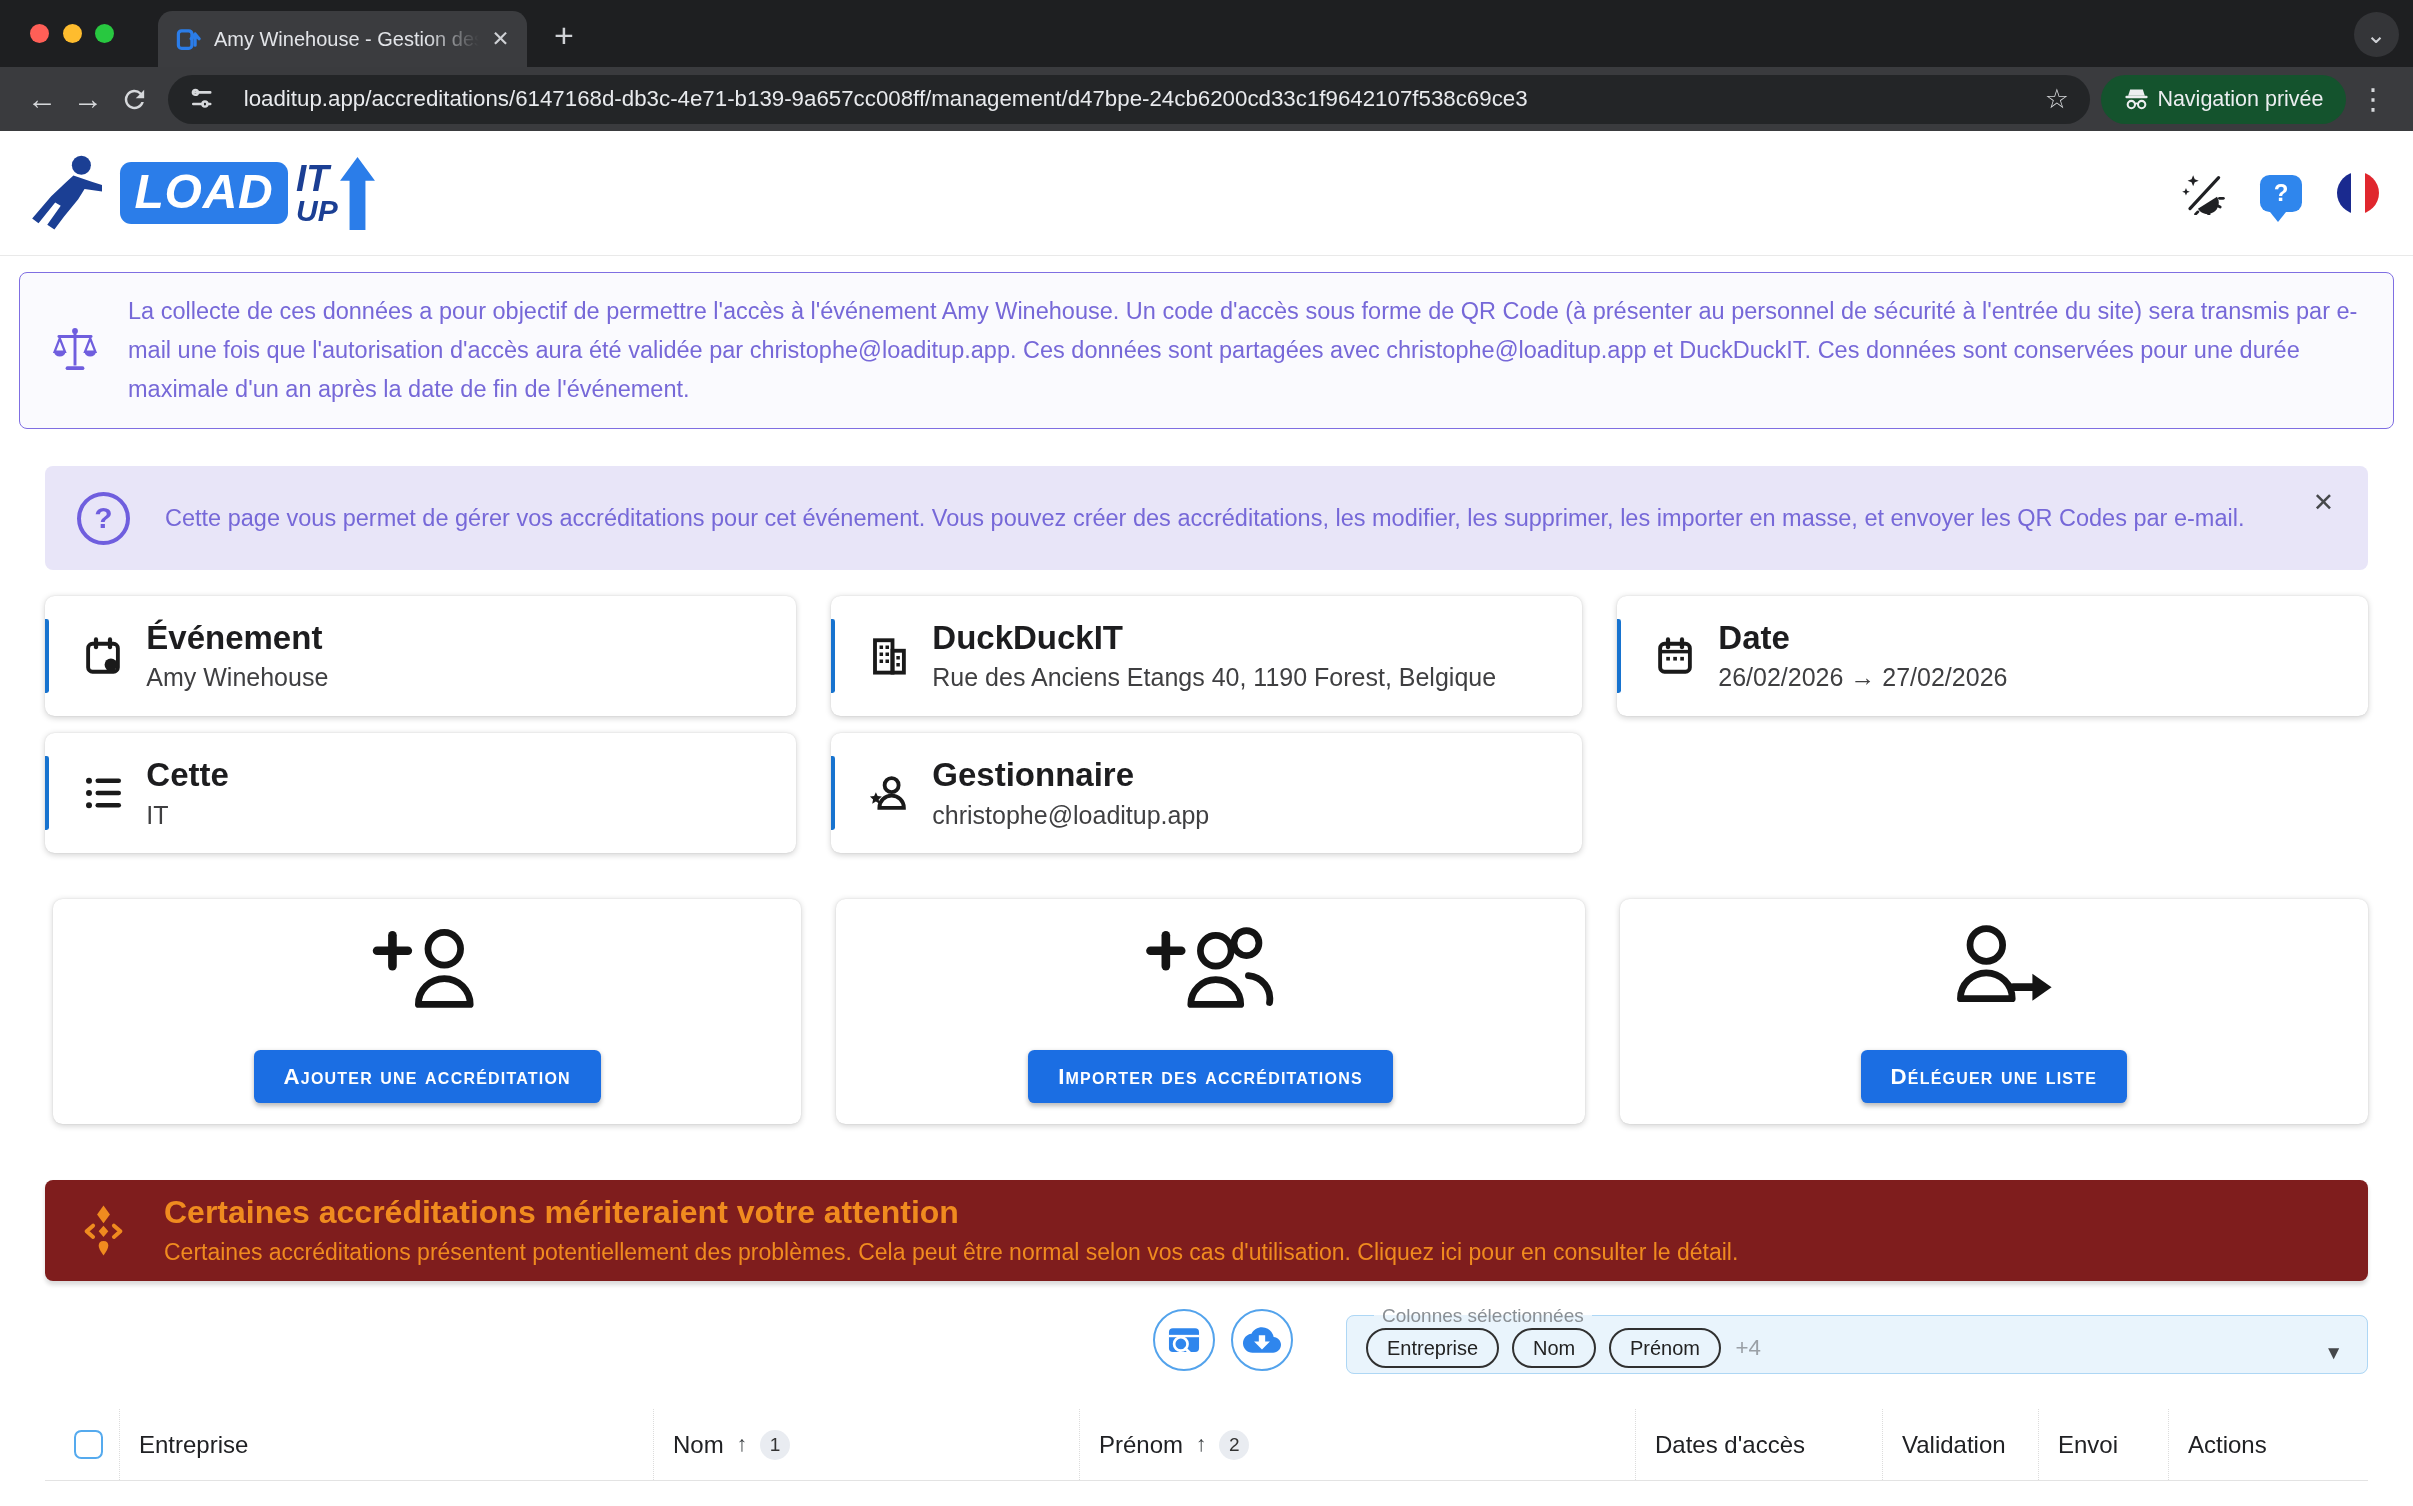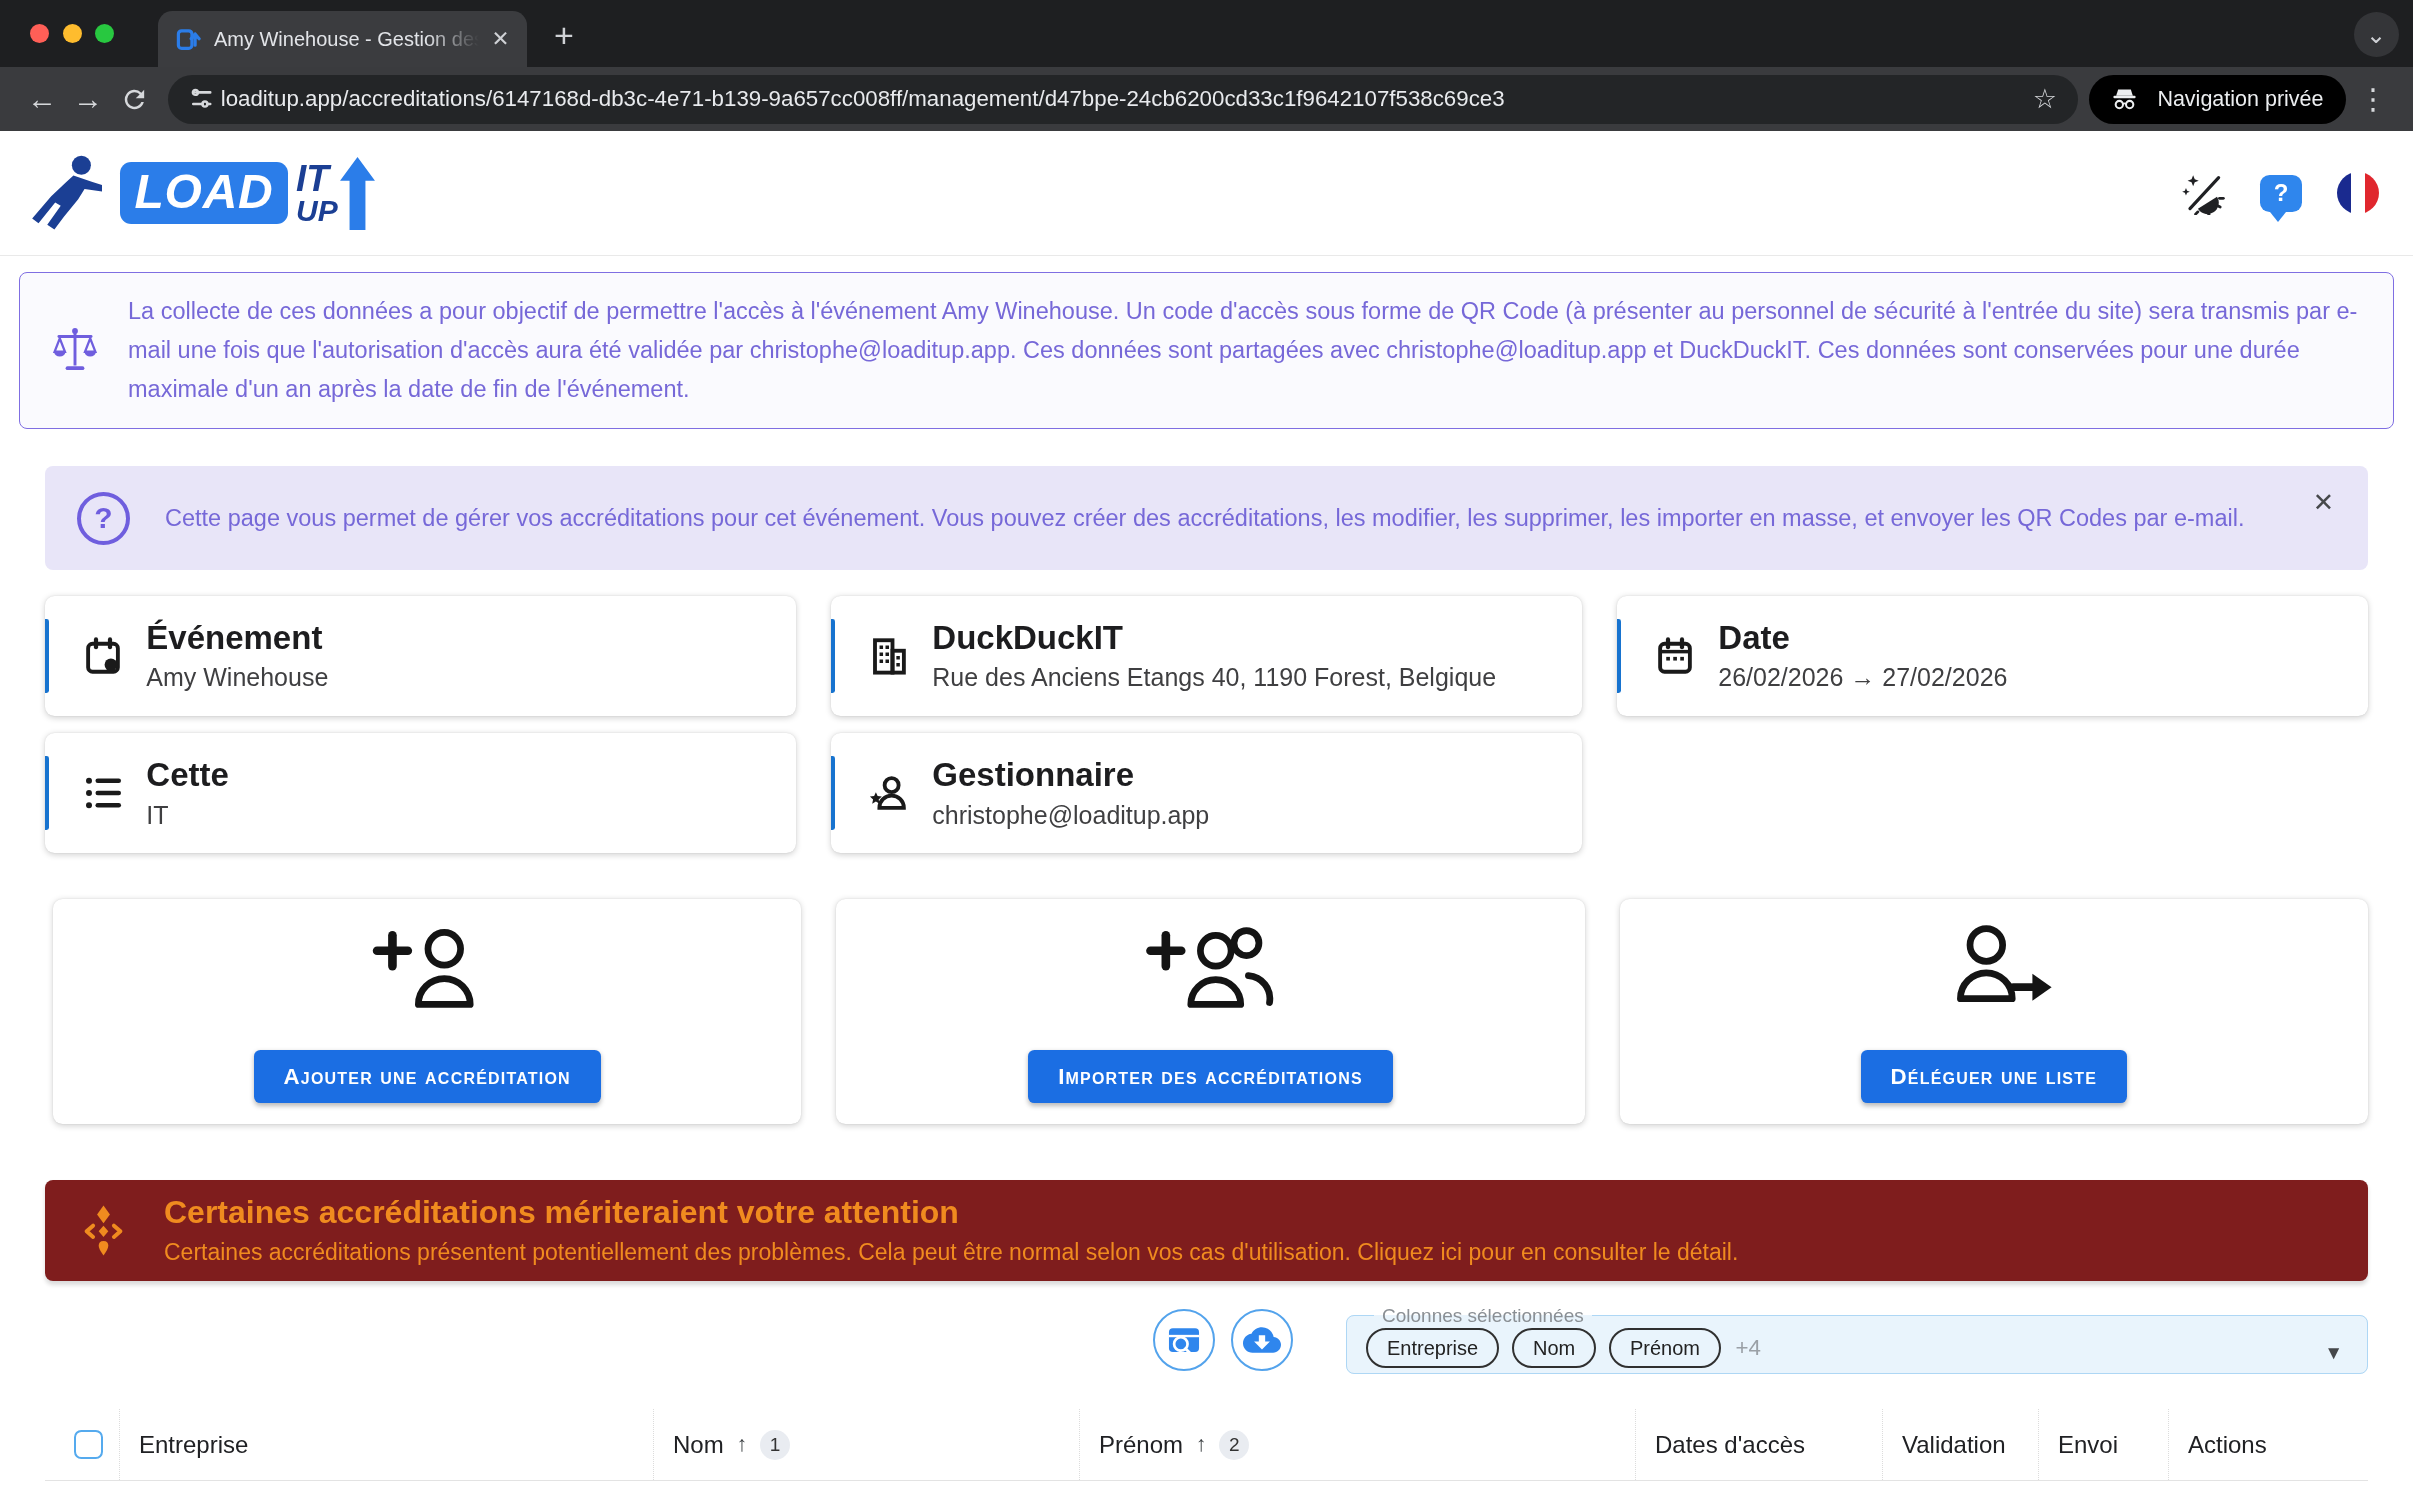--- a/index.html
+++ b/index.html
@@ -18,25 +18,25 @@
     -webkit-mask-image:linear-gradient(90deg,#000 80%,transparent); mask-image:linear-gradient(90deg,#000 80%,transparent); }
   .tab-close { color:#cfd1d5; font-size:21.5px; cursor:default; }
   .newtab { position:absolute; left:554px; top:17.6px; color:#cfd1d5; font-size:34px; line-height:1; }
   .tab-chevron { position:absolute; right:14.4px; top:12px; width:45px; height:45px; border-radius:50%;
     background:#343538; color:#cfd1d5; font-size:24px; display:flex; align-items:center; justify-content:center; }
 
   .toolbar { height:64px; background:#3a3b3e; display:flex; align-items:center; padding:0 19px; }
   .nav-ic { width:46px; height:46px; display:flex; align-items:center; justify-content:center;
     color:#d6d8db; font-size:30px; }
   .omnibox { flex:1; height:49px; background:#232527; border-radius:25px; margin:0 11.2px;
-    display:flex; align-items:center; padding:0 21px; gap:6px; }
+    display:flex; align-items:center; padding:0 21px; gap:29px; }
   .url { flex:1; color:#e8eaed; font-size:22.3px; white-space:nowrap; overflow:hidden; }
   .star { color:#d6d8db; font-size:27px; }
-  .incog-pill { height:49px; background:#000000; border-radius:25px; display:flex; align-items:center;
-    gap:19px; padding:0 22.3px; color:#eceef0; font-size:21.5px; white-space:nowrap; }
+  .incog-pill { height:49px; background:#14532d; border-radius:25px; display:flex; align-items:center;
+    gap:7px; padding:0 22.3px; color:#eceef0; font-size:21.5px; white-space:nowrap; }
   .menu-dots { color:#d6d8db; font-size:29px; margin:0 6.4px 0 12.8px; letter-spacing:0; }
 
   
   .page-header { height:125px; display:flex; align-items:center; padding:0 29px; border-bottom:0.8px solid #e9e9e9; background:#fff; }
   .logo { display:flex; align-items:center; height:80px; }
   .logo-box { background:#2b7de9; border-radius:11.2px; padding:1.6px 14.4px 4.8px; margin-left:18px; }
   .logo-load { color:#fff; font-size:48px; font-weight:900; font-style:italic; letter-spacing:0.8px; }
   .logo-itup { display:flex; align-items:flex-start; margin-left:8px; position:relative; padding-right:37px; }
   .logo-col { display:flex; flex-direction:column; line-height:.9; }
   .logo-it { color:#1b3f94; font-size:37px; font-weight:900; font-style:italic; }

